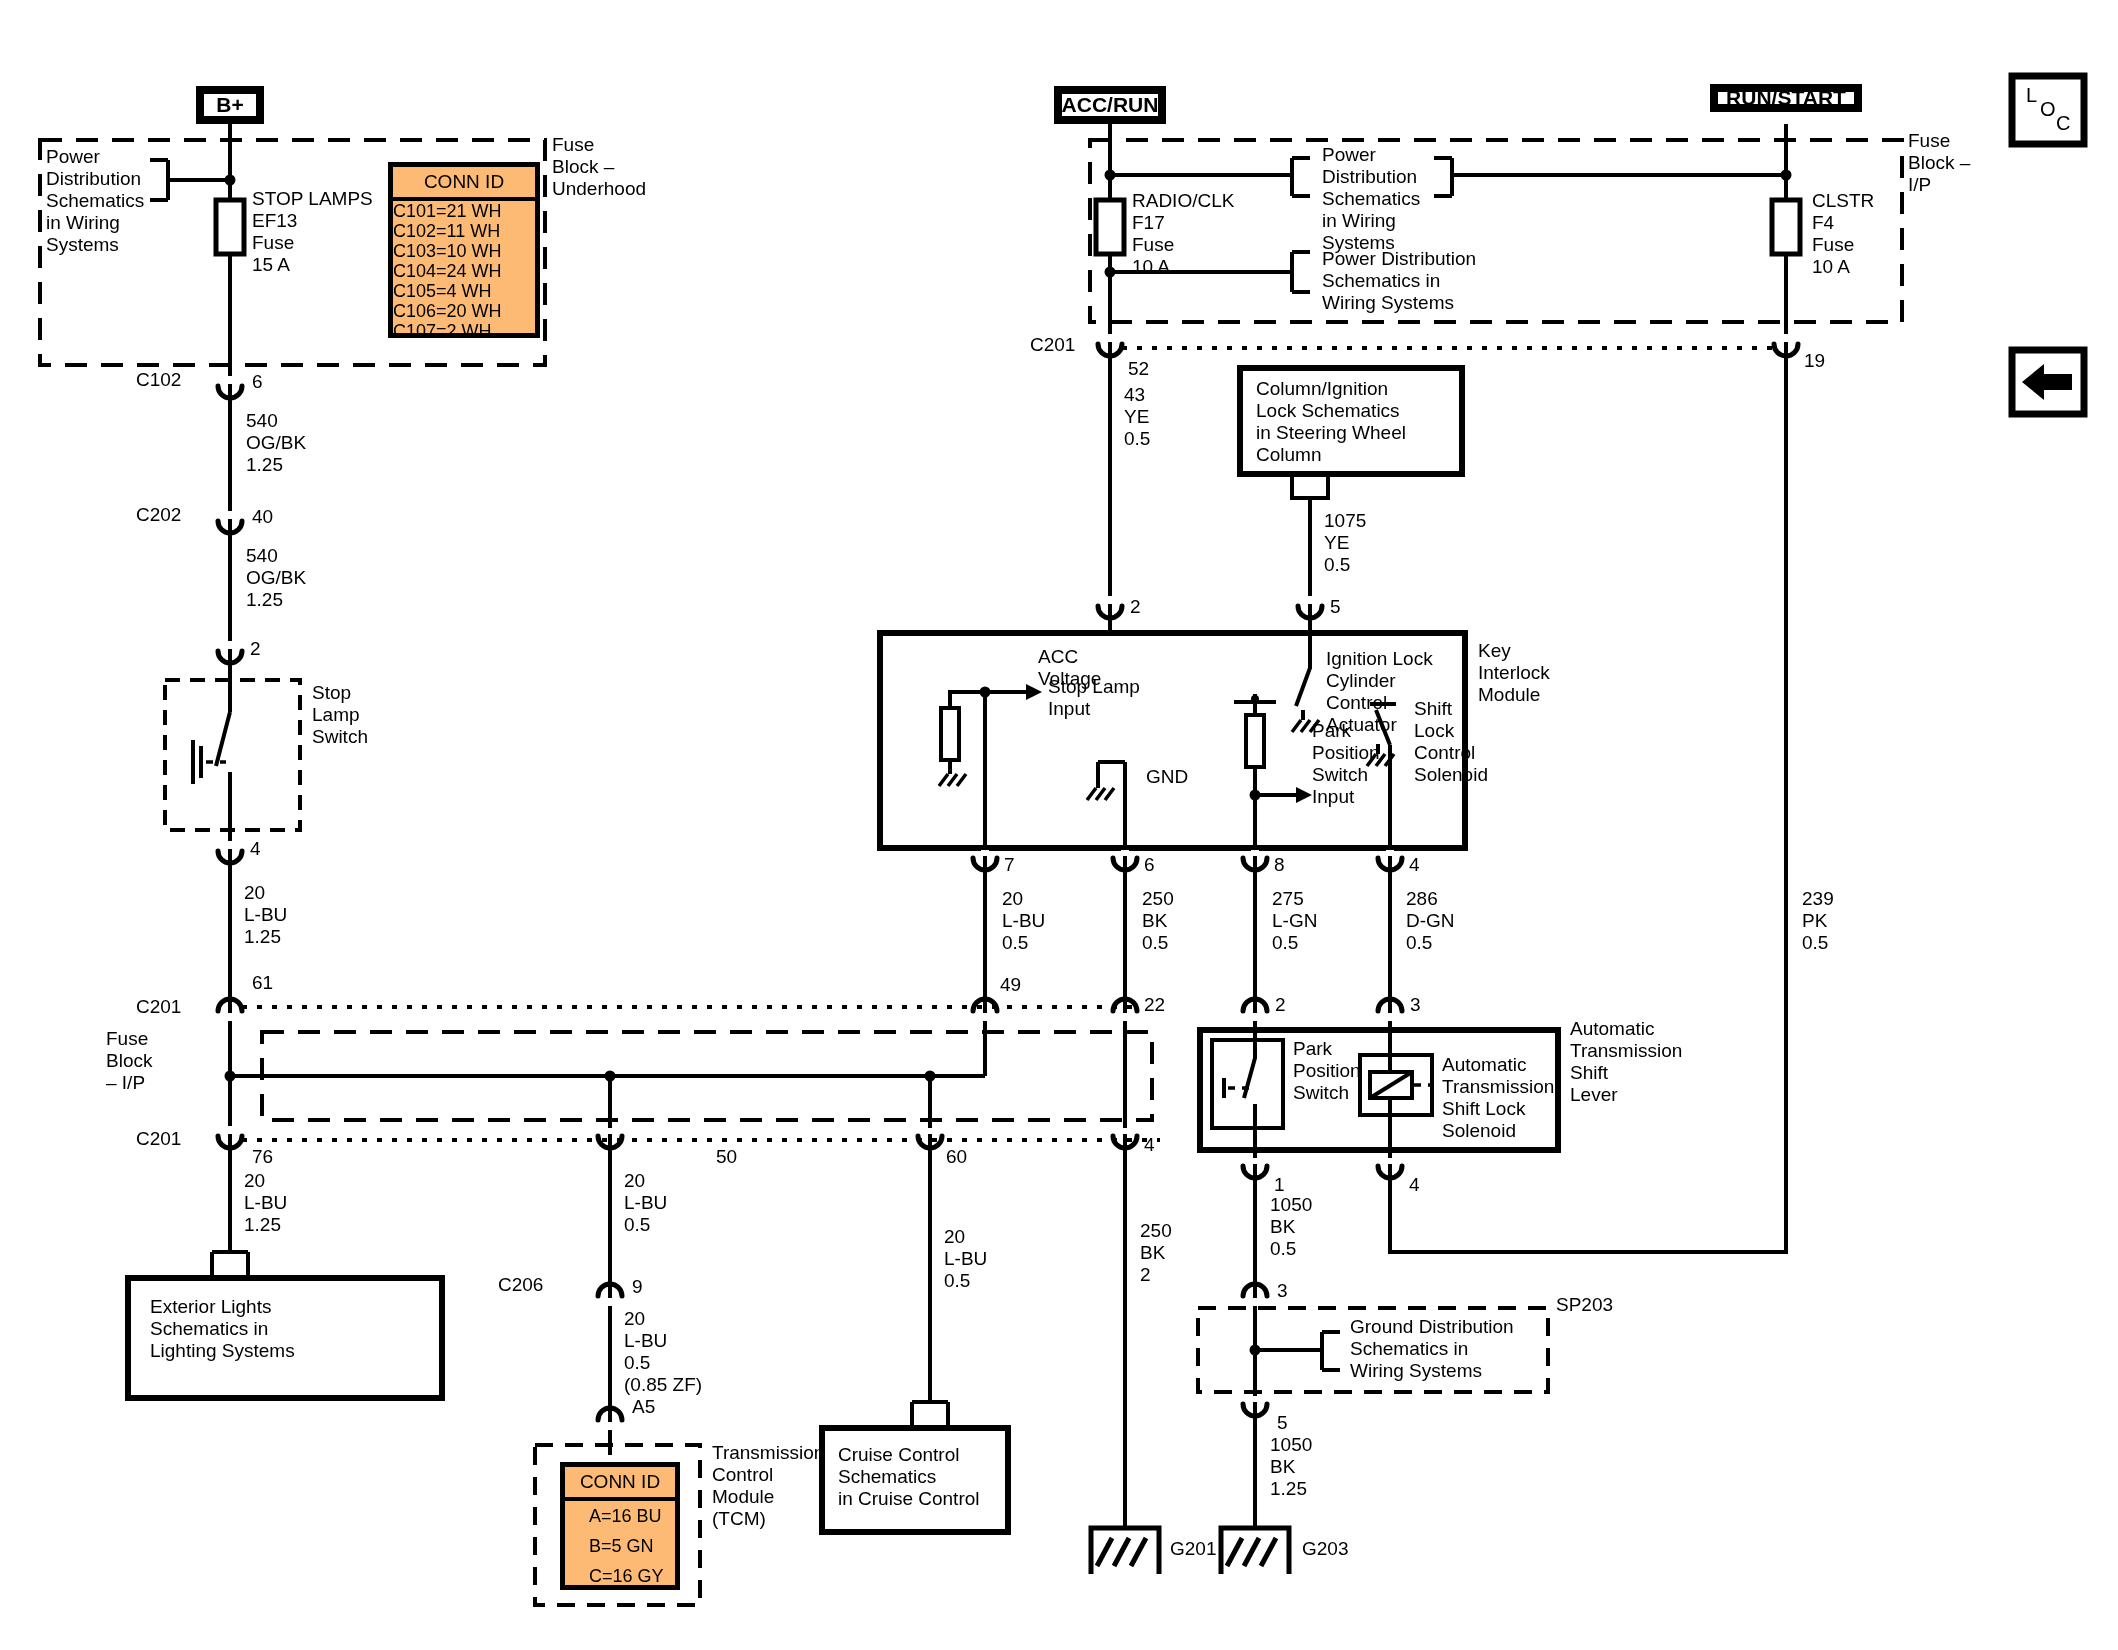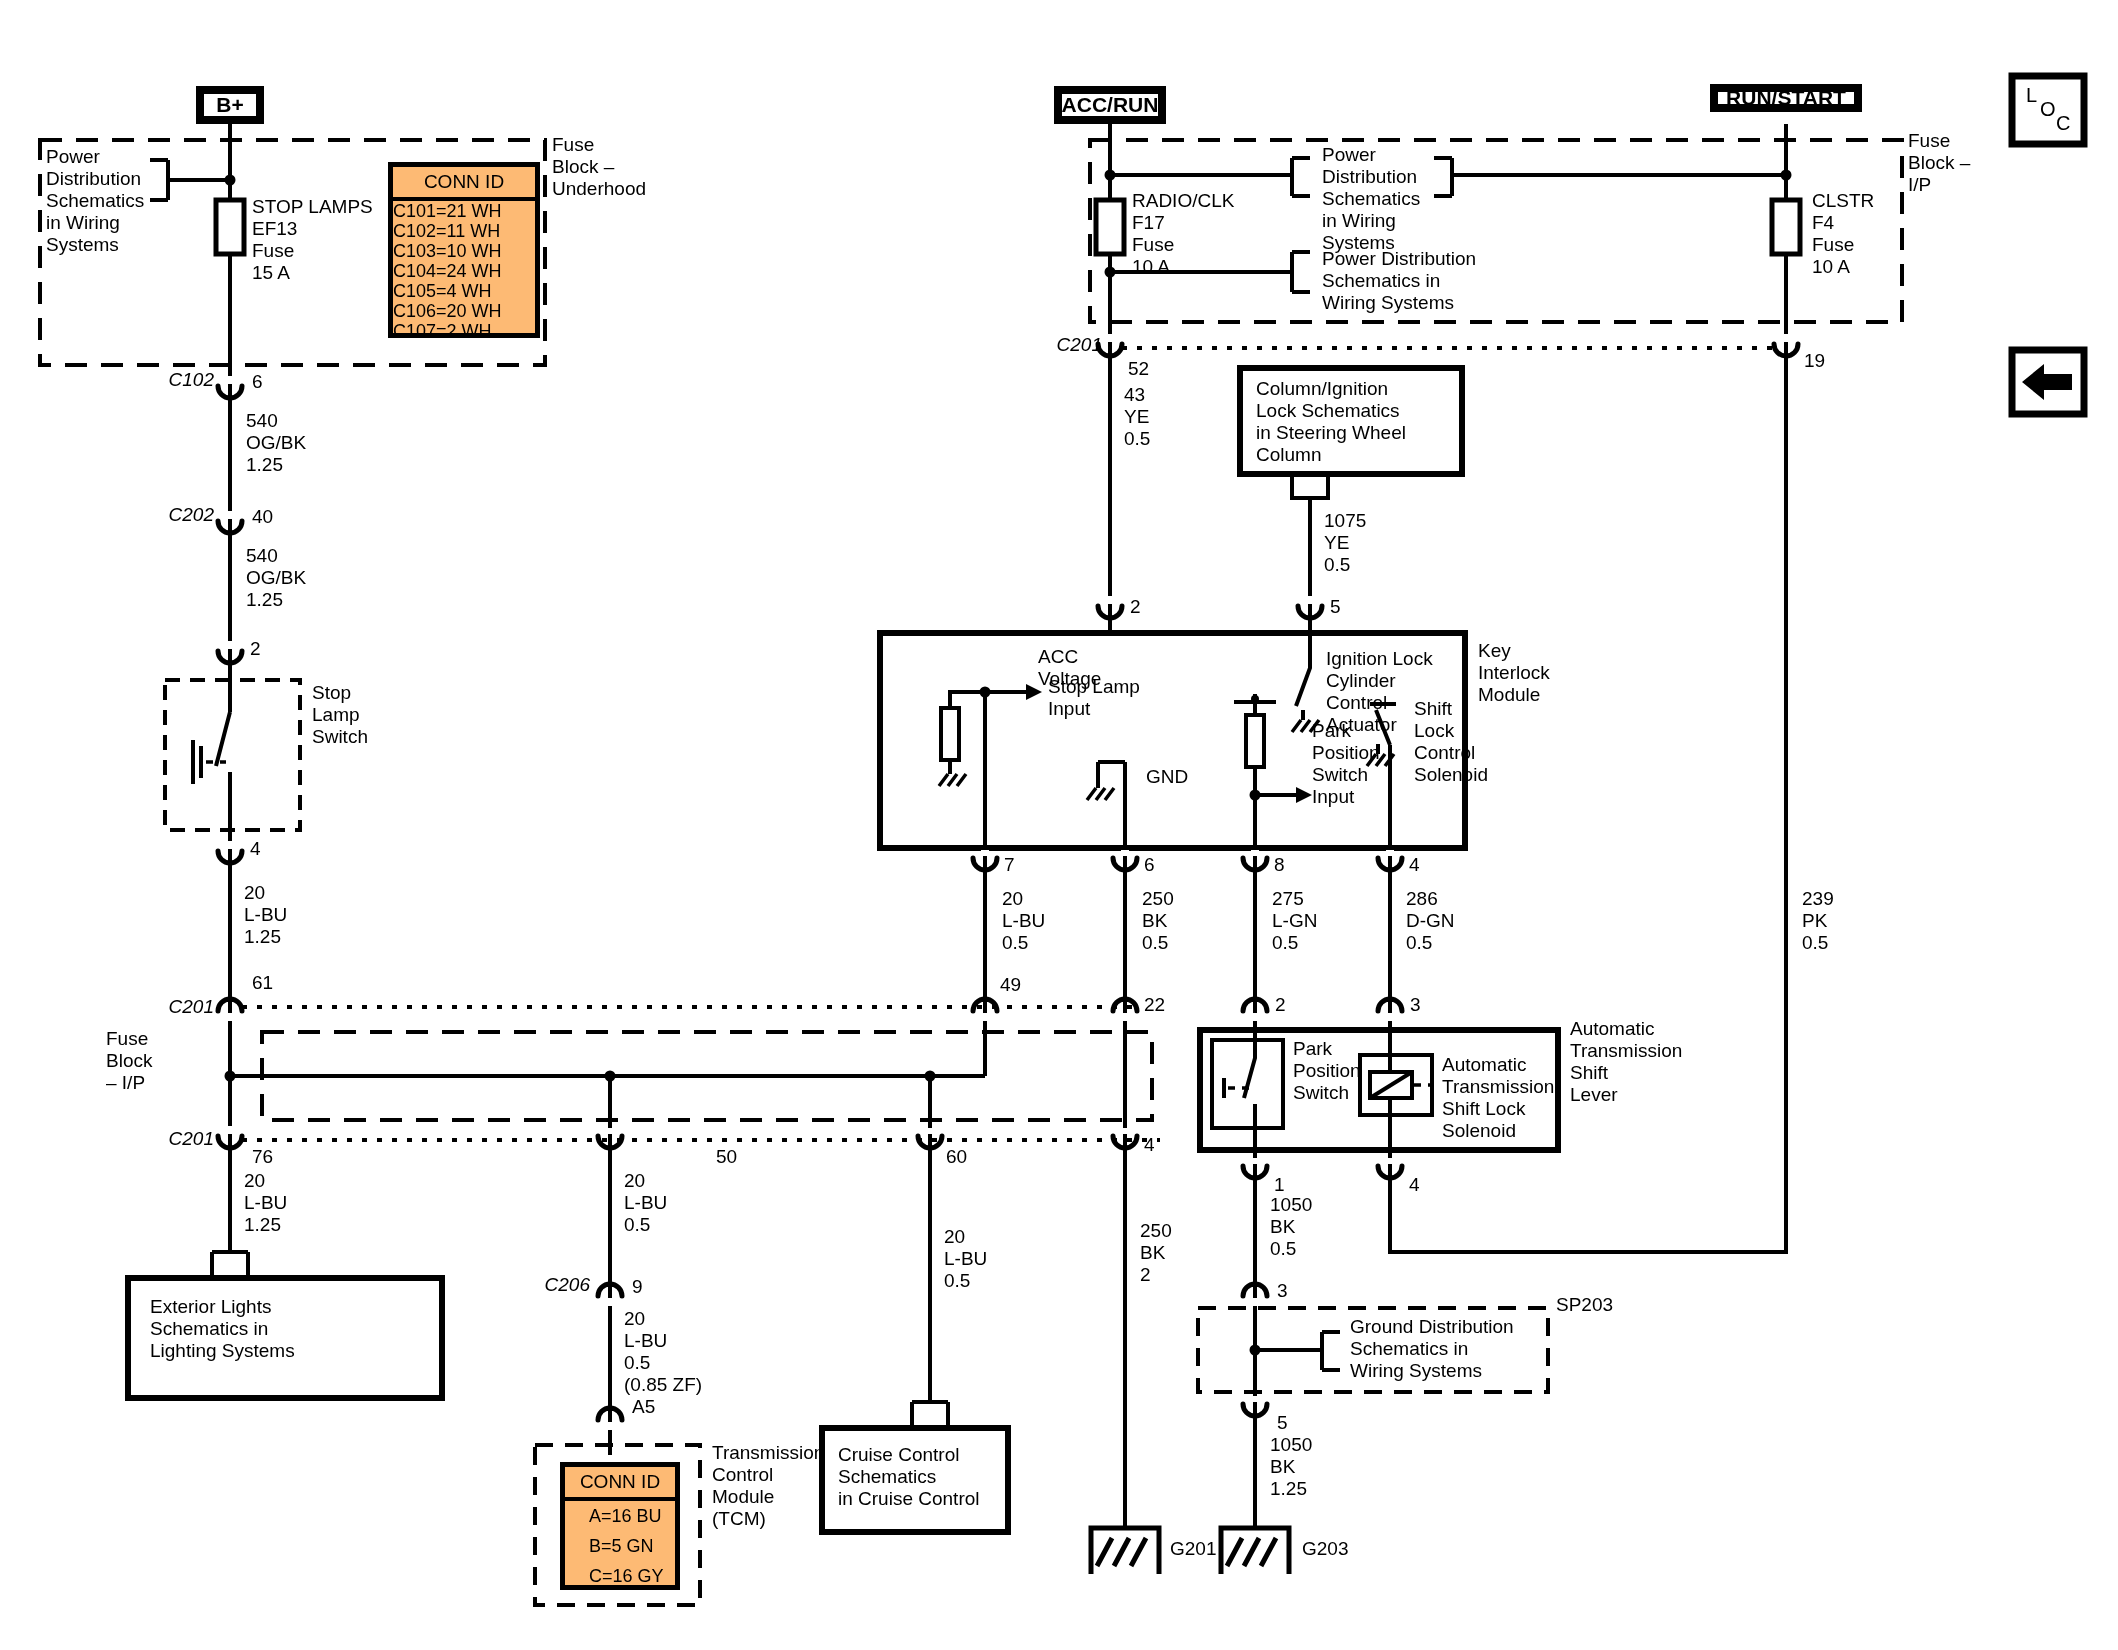--- a/index.html
+++ b/index.html
@@ -1,19 +1,19 @@
 <!DOCTYPE html>
 <html><head>
 <meta charset="utf-8">
 <style>
   html,body{margin:0;padding:0;background:#fff;}
   body{width:2118px;height:1650px;position:relative;font-family:"Liberation Sans",sans-serif;color:#000;}
   svg{position:absolute;left:0;top:0;}
   .lbl{position:absolute;font:19px/22px "Liberation Sans",sans-serif;white-space:pre-line;color:#000;}
-  .r{text-align:right;font-style:italic;}
+  .r{text-align:left;}
   .pin{position:absolute;font:19px/22px "Liberation Sans",sans-serif;color:#000;}
   .termbox{position:absolute;border:8px solid #000;background:#fff;display:flex;align-items:center;justify-content:center;font:bold 21px "Liberation Sans",sans-serif;box-sizing:border-box;}
   .tbl{position:absolute;border:5px solid #000;background:#fdba74;box-sizing:border-box;}
   .tbl .hd{border-bottom:4px solid #000;text-align:center;font:19px/30px "Liberation Sans",sans-serif;}
   .tbl .rw{font:18px/20px "Liberation Sans",sans-serif;}
   .tbl2 .rw{font:18px/30px "Liberation Sans",sans-serif;padding-left:24px;}
   .locletter{position:absolute;font:20px "Liberation Sans",sans-serif;}
 </style>
 </head>
 <body>
@@ -149,21 +149,21 @@
   </div>
 <div class="termbox" style="left:1710px;top:84px;width:152px;height:28px;">
     <span>RUN/START</span>
   </div>
 
 <div class="lbl" style="left:46px;top:146px;">Power
 Distribution
 Schematics
 in Wiring
 Systems</div>
-<div class="lbl" style="left:252px;top:196px;">STOP LAMPS
+<div class="lbl" style="left:252px;top:188px;">STOP LAMPS
 EF13
 Fuse
 15 A</div>
 <div class="lbl" style="left:552px;top:134px;">Fuse
 Block –
 Underhood</div>
 
 <div class="tbl" style="left:388px;top:162px;width:152px;height:176px;">
   <div class="hd">CONN ID</div>
   <div class="rw">C101=21 WH</div>

